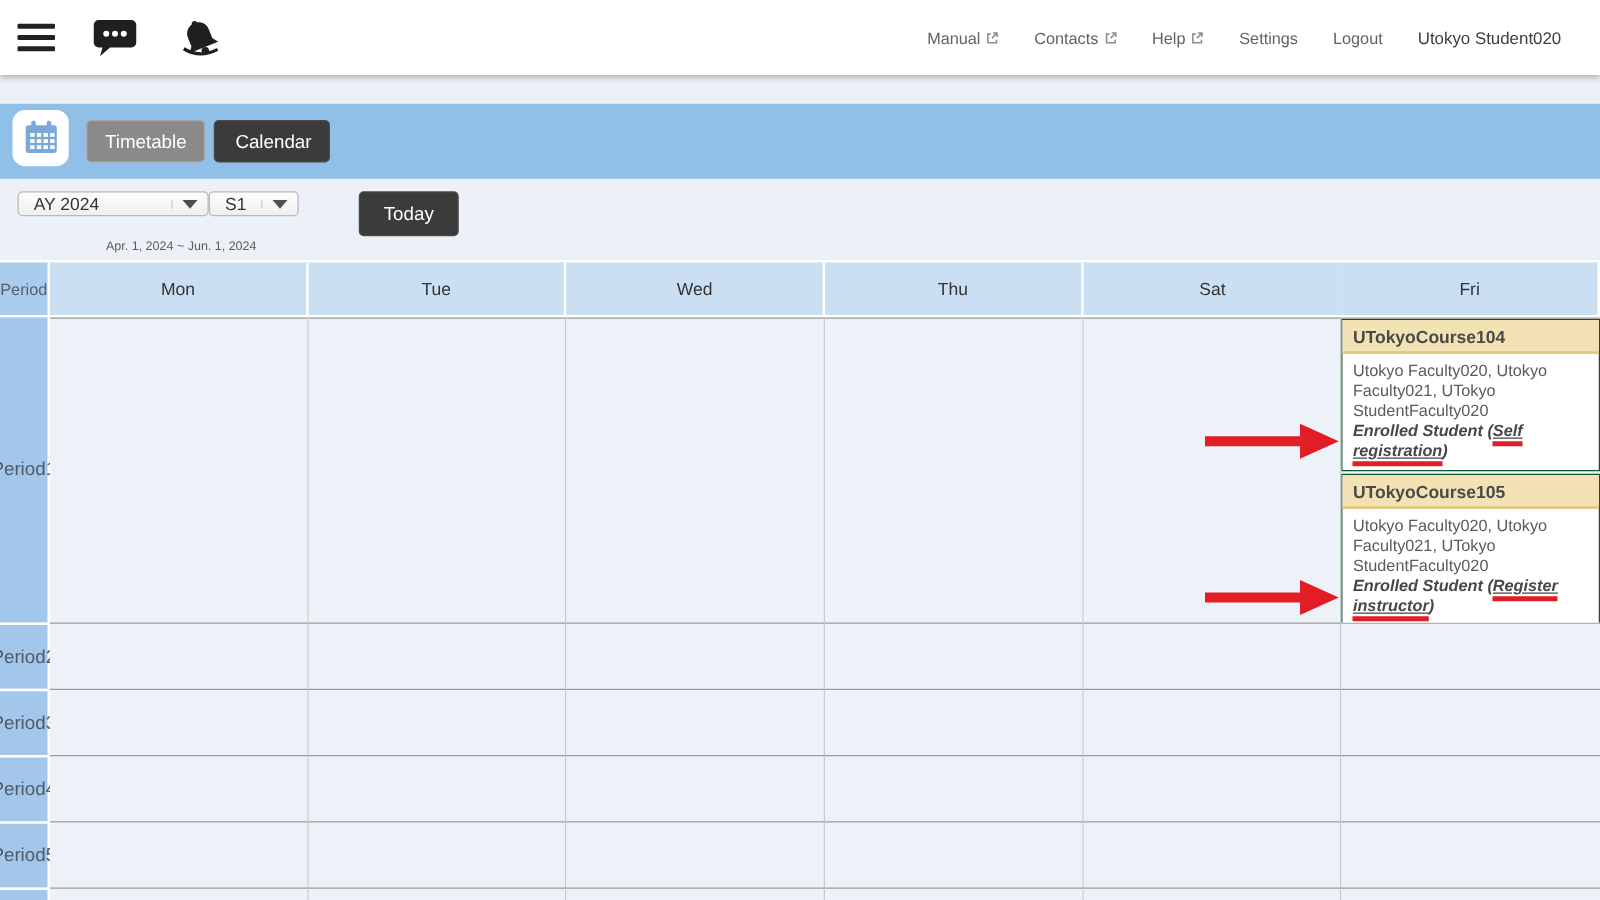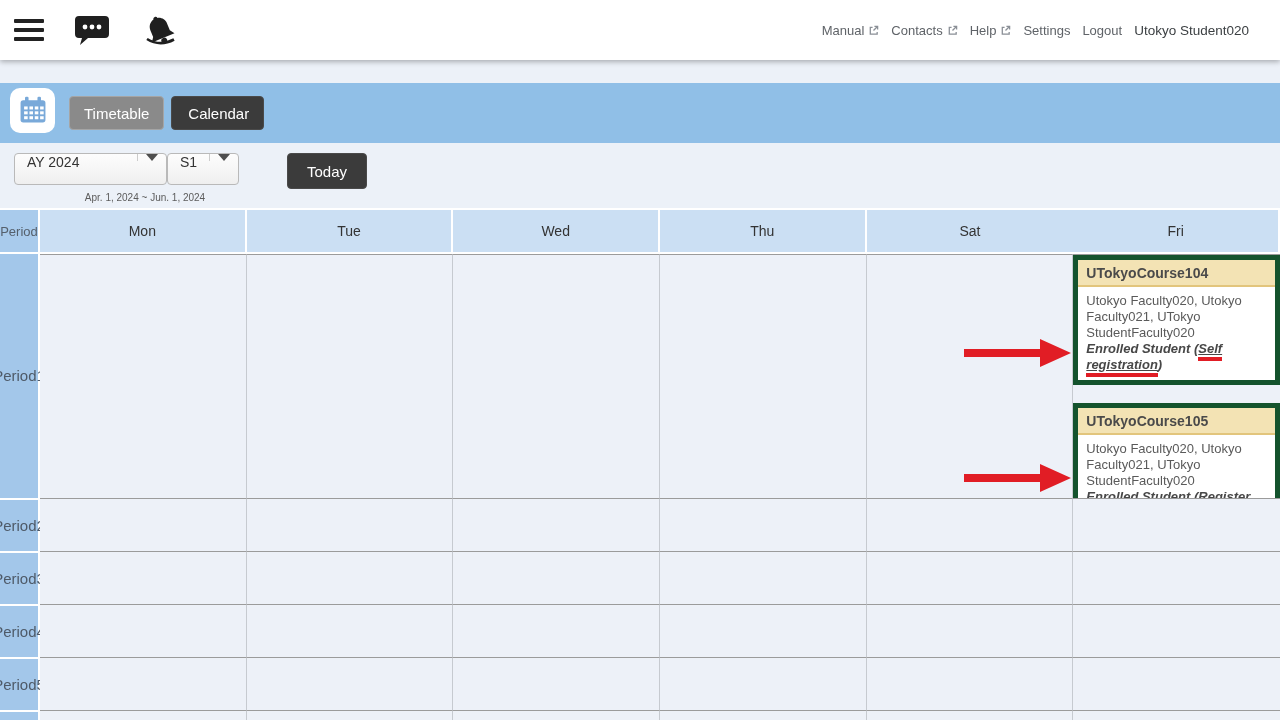--- a/index.html
+++ b/index.html
@@ -7,41 +7,41 @@
     font-family:"Liberation Sans","DejaVu Sans",sans-serif; background:#ecf1f8; }
   #page { position:relative; width:1280px; height:720px; }
 
   
   .topbar { position:absolute; top:0; left:0; width:100%; height:60px; background:#ffffff;
     box-shadow:0 2px 5px rgba(0,0,0,.28); display:flex; align-items:center; z-index:5; }
   .hamburger { width:30px; height:26px; margin-left:14px; display:flex; flex-direction:column;
     justify-content:space-between; padding:2px 0; cursor:pointer; }
   .hamburger span { display:block; height:4px; background:#222; border-radius:1px; }
   .top-icon { margin-left:30px; cursor:pointer; display:flex; align-items:center; }
-  .topnav { margin-left:auto; display:flex; align-items:center; gap:12px; padding-right:31px; }
+  .topnav { margin-left:auto; display:flex; align-items:center; gap:28px; padding-right:31px; }
   .topnav .navlink { font-size:13px; color:#5f6368; cursor:pointer; display:flex;
     align-items:center; gap:4px; white-space:nowrap; }
   .topnav .user { font-size:13.5px; font-weight:normal; color:#3c4043; white-space:nowrap; }
 
   
   .banner { position:absolute; top:83px; left:0; width:100%; height:60px; background:#90bfe7;
     display:flex; align-items:center; }
   .cal-tile { width:45px; height:45px; background:#ffffff; border-radius:10px; margin-left:10px;
     margin-top:-6px; display:flex; align-items:center; justify-content:center; }
   .banner-tabs { display:flex; gap:7px; margin-left:14px;border-radius:17px; }
   .btab { height:34px; padding:0 14px; border-radius:4px; color:#ffffff; font-size:15px;
     display:flex; align-items:center; cursor:pointer; }
   .btab.active { background:#8a8a8a; border:1px solid #a5a5a5; }
   .btab.inactive { background:#3b3b3b; border:1px solid #4a4a4a;padding-left:16px; }
 
   
   .filters { position:absolute; top:143px; left:0; width:100%; height:65px; }
   .filters-row { display:flex; align-items:flex-start; padding:10px 0 0 14px; }
-  .sel { height:32px; background:linear-gradient(#fdfdfd,#efefef); border:1px solid #b9b9b9;
-    border-radius:4px; display:flex; align-items:flex-start; cursor:pointer; }
+  .sel { height:20px; background:linear-gradient(#fdfdfd,#efefef); border:1px solid #b9b9b9;
+    border-radius:4px; display:flex; align-items:center; cursor:pointer; }
   .sel .val { display:flex; align-items:center; padding-left:12px; font-size:14px; color:#333; }
   .sel .arrow-box { width:29px; border-left:1px solid #cccccc; display:flex; align-items:center;
     justify-content:center; margin-left:auto; }
   .tri-down { width:0; height:0; border-left:6px solid transparent; border-right:6px solid transparent;
     border-top:7px solid #4e4e4e; }
   .sel-year { width:153px; }
   .sel-term { width:72px; margin-left:0; }
   .today-btn { margin-left:48px; height:36px; width:80px; background:#3b3b3b; border:1px solid #4a4a4a;
     border-radius:4px; color:#fff; font-size:15px; display:flex; align-items:center;
     justify-content:center; cursor:pointer; }
@@ -59,21 +59,21 @@
     display:flex; align-items:center; justify-content:center; font-size:13px; color:#55606c; }
   .pcell { background:#a3c7ea; border-right:2px solid #fff; border-top:2px solid #fff;
     display:flex; align-items:center; justify-content:center; text-align:center;
     font-size:15px; color:#4e5a68; line-height:1.15; }
   .pcell.first { border-top:none; }
   .dcell { background:#edf1f8; border-right:1px solid #c6cad0; border-top:1px solid #9b9b9b; }
   .dcell.lastcol { border-right:none; }
   .dcell.satp1 { background:#edf1f8; padding:0; position:relative; overflow:hidden; }
 
   
-  .course-card { border:5px solid #14532d; background:#ffffff; margin-bottom:18px; cursor:pointer; }
+  .course-card { border:1px solid #14532d; background:#ffffff; margin-bottom:2px; cursor:pointer; }
   .course-card .hd { background:#f3e3b4; border-bottom:2px solid #e2c57c; padding:5px 8px 4px 8px;
     font-size:14px; font-weight:bold; color:#4a4a4a; }
   .course-card .bd { padding:6px 8px 7px 8px; font-size:13px; color:#5a5a5a; line-height:16px;
     min-height:91px; }
   .enr { font-weight:bold; font-style:italic; color:#474747; }
   .enr-link { font-weight:bold; font-style:italic; color:#474747; text-decoration:underline;
     cursor:pointer; border-bottom:4px solid #e11d25; padding-bottom:1px;
     -webkit-box-decoration-break:clone; box-decoration-break:clone; }
 
   

